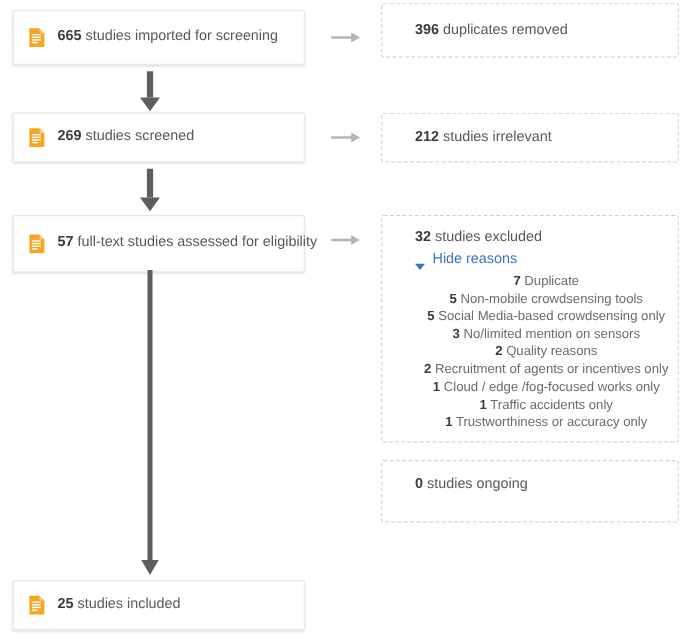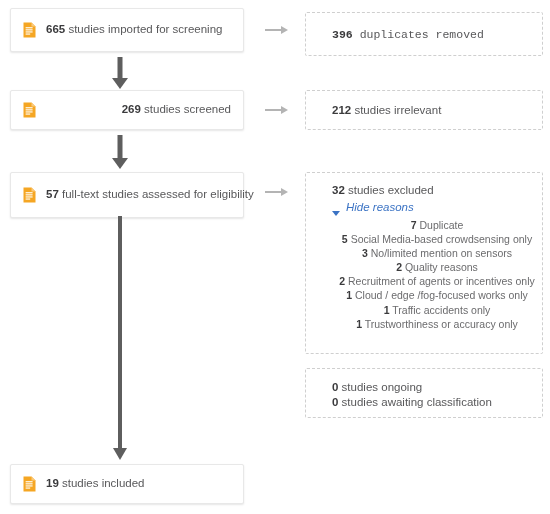--- a/index.html
+++ b/index.html
@@ -89,21 +89,20 @@
   }
 
   .hide-reasons {
     display: flex;
     align-items: flex-end;
     color: #3b73c4;
     font-size: 11.5px;
     line-height: 17px;
     cursor: pointer;
     margin: 1px 0 2px 0;
-    font-style: italic;
   }
   .caret {
     width: 0;
     height: 0;
     border-left: 4.5px solid transparent;
     border-right: 4.5px solid transparent;
     border-top: 5px solid #3b73c4;
     margin-right: 6px;
     flex: 0 0 auto;
   }
@@ -179,21 +178,21 @@
     <b>665</b>
     <span>studies imported for screening</span>
   </span>
 </div>
 
 <div class="v-arrow" style="top:57px; height:32px; width:16px;">
   <div class="shaft" style="height:21px;"></div>
   <div class="head" style="top:21px;"></div>
 </div>
 
-<div class="flow-box" style="top:90px; height:40px;justify-content:space-between;">
+<div class="flow-box" style="top:90px; height:40px;">
   <svg class="doc-icon" viewBox="0 0 13 16">
     <path d="M0.5 0.5 H8.5 L12.5 4.5 V15.5 H0.5 Z" fill="#f5a623"></path>
     <path d="M8.5 0.5 L12.5 4.5 H8.5 Z" fill="#fbc97a"></path>
     <rect x="2.6" y="5.2" width="7" height="1.1" fill="#ffffff"></rect>
     <rect x="2.6" y="7.3" width="7" height="1.1" fill="#ffffff"></rect>
     <rect x="2.6" y="9.4" width="7" height="1.1" fill="#ffffff"></rect>
     <rect x="2.6" y="11.5" width="4.6" height="1.1" fill="#ffffff"></rect>
   </svg>
   <span class="flow-text">
     <b>269</b>
@@ -229,39 +228,39 @@
 <div class="flow-box" style="top:464px; height:40px;">
   <svg class="doc-icon" viewBox="0 0 13 16">
     <path d="M0.5 0.5 H8.5 L12.5 4.5 V15.5 H0.5 Z" fill="#f5a623"></path>
     <path d="M8.5 0.5 L12.5 4.5 H8.5 Z" fill="#fbc97a"></path>
     <rect x="2.6" y="5.2" width="7" height="1.1" fill="#ffffff"></rect>
     <rect x="2.6" y="7.3" width="7" height="1.1" fill="#ffffff"></rect>
     <rect x="2.6" y="9.4" width="7" height="1.1" fill="#ffffff"></rect>
     <rect x="2.6" y="11.5" width="4.6" height="1.1" fill="#ffffff"></rect>
   </svg>
   <span class="flow-text">
-    <b>19</b>
+    <b>25</b>
     <span>studies included</span>
   </span>
 </div>
 
 <div class="h-arrow" style="top:25px;">
   <div class="shaft"></div>
     <div class="head"></div>
 </div>
 <div class="h-arrow" style="top:105px;">
   <div class="shaft"></div>
     <div class="head"></div>
 </div>
 <div class="h-arrow" style="top:187px;">
   <div class="shaft"></div>
     <div class="head"></div>
 </div>
 
-<div class="dashed-box" style="top:12px; height:44px; padding-top:14px;font-family:Liberation Mono, monospace;">
+<div class="dashed-box" style="top:2px; height:44px; padding-top:14px;">
   <div class="line">
     <b>396</b>
     <span>duplicates removed</span>
   </div>
 </div>
 
 <div class="dashed-box" style="top:90px; height:40px; padding-top:12px;">
   <div class="line">
     <b>212</b>
     <span>studies irrelevant</span>
@@ -278,20 +277,24 @@
     <span class="caret"></span>
     <span>Hide reasons</span>
   </div>
 
   <div class="reason-line">
     <b>7</b>
     <span>Duplicate</span>
   </div>
   <div class="reason-line">
     <b>5</b>
+    <span>Non-mobile crowdsensing tools</span>
+  </div>
+  <div class="reason-line">
+    <b>5</b>
     <span>Social Media-based crowdsensing only</span>
   </div>
   <div class="reason-line">
     <b>3</b>
     <span>No/limited mention on sensors</span>
   </div>
   <div class="reason-line">
     <b>2</b>
     <span>Quality reasons</span>
   </div>
@@ -311,17 +314,13 @@
     <b>1</b>
     <span>Trustworthiness or accuracy only</span>
   </div>
 </div>
 
 <div class="dashed-box" style="top:368px; height:50px; padding-top:11px;">
   <div class="line">
     <b>0</b>
     <span>studies ongoing</span>
   </div>
-  <div class="line">
-    <b>0</b>
-    <span>studies awaiting classification</span>
-  </div>
 </div>
 
 </body></html>

